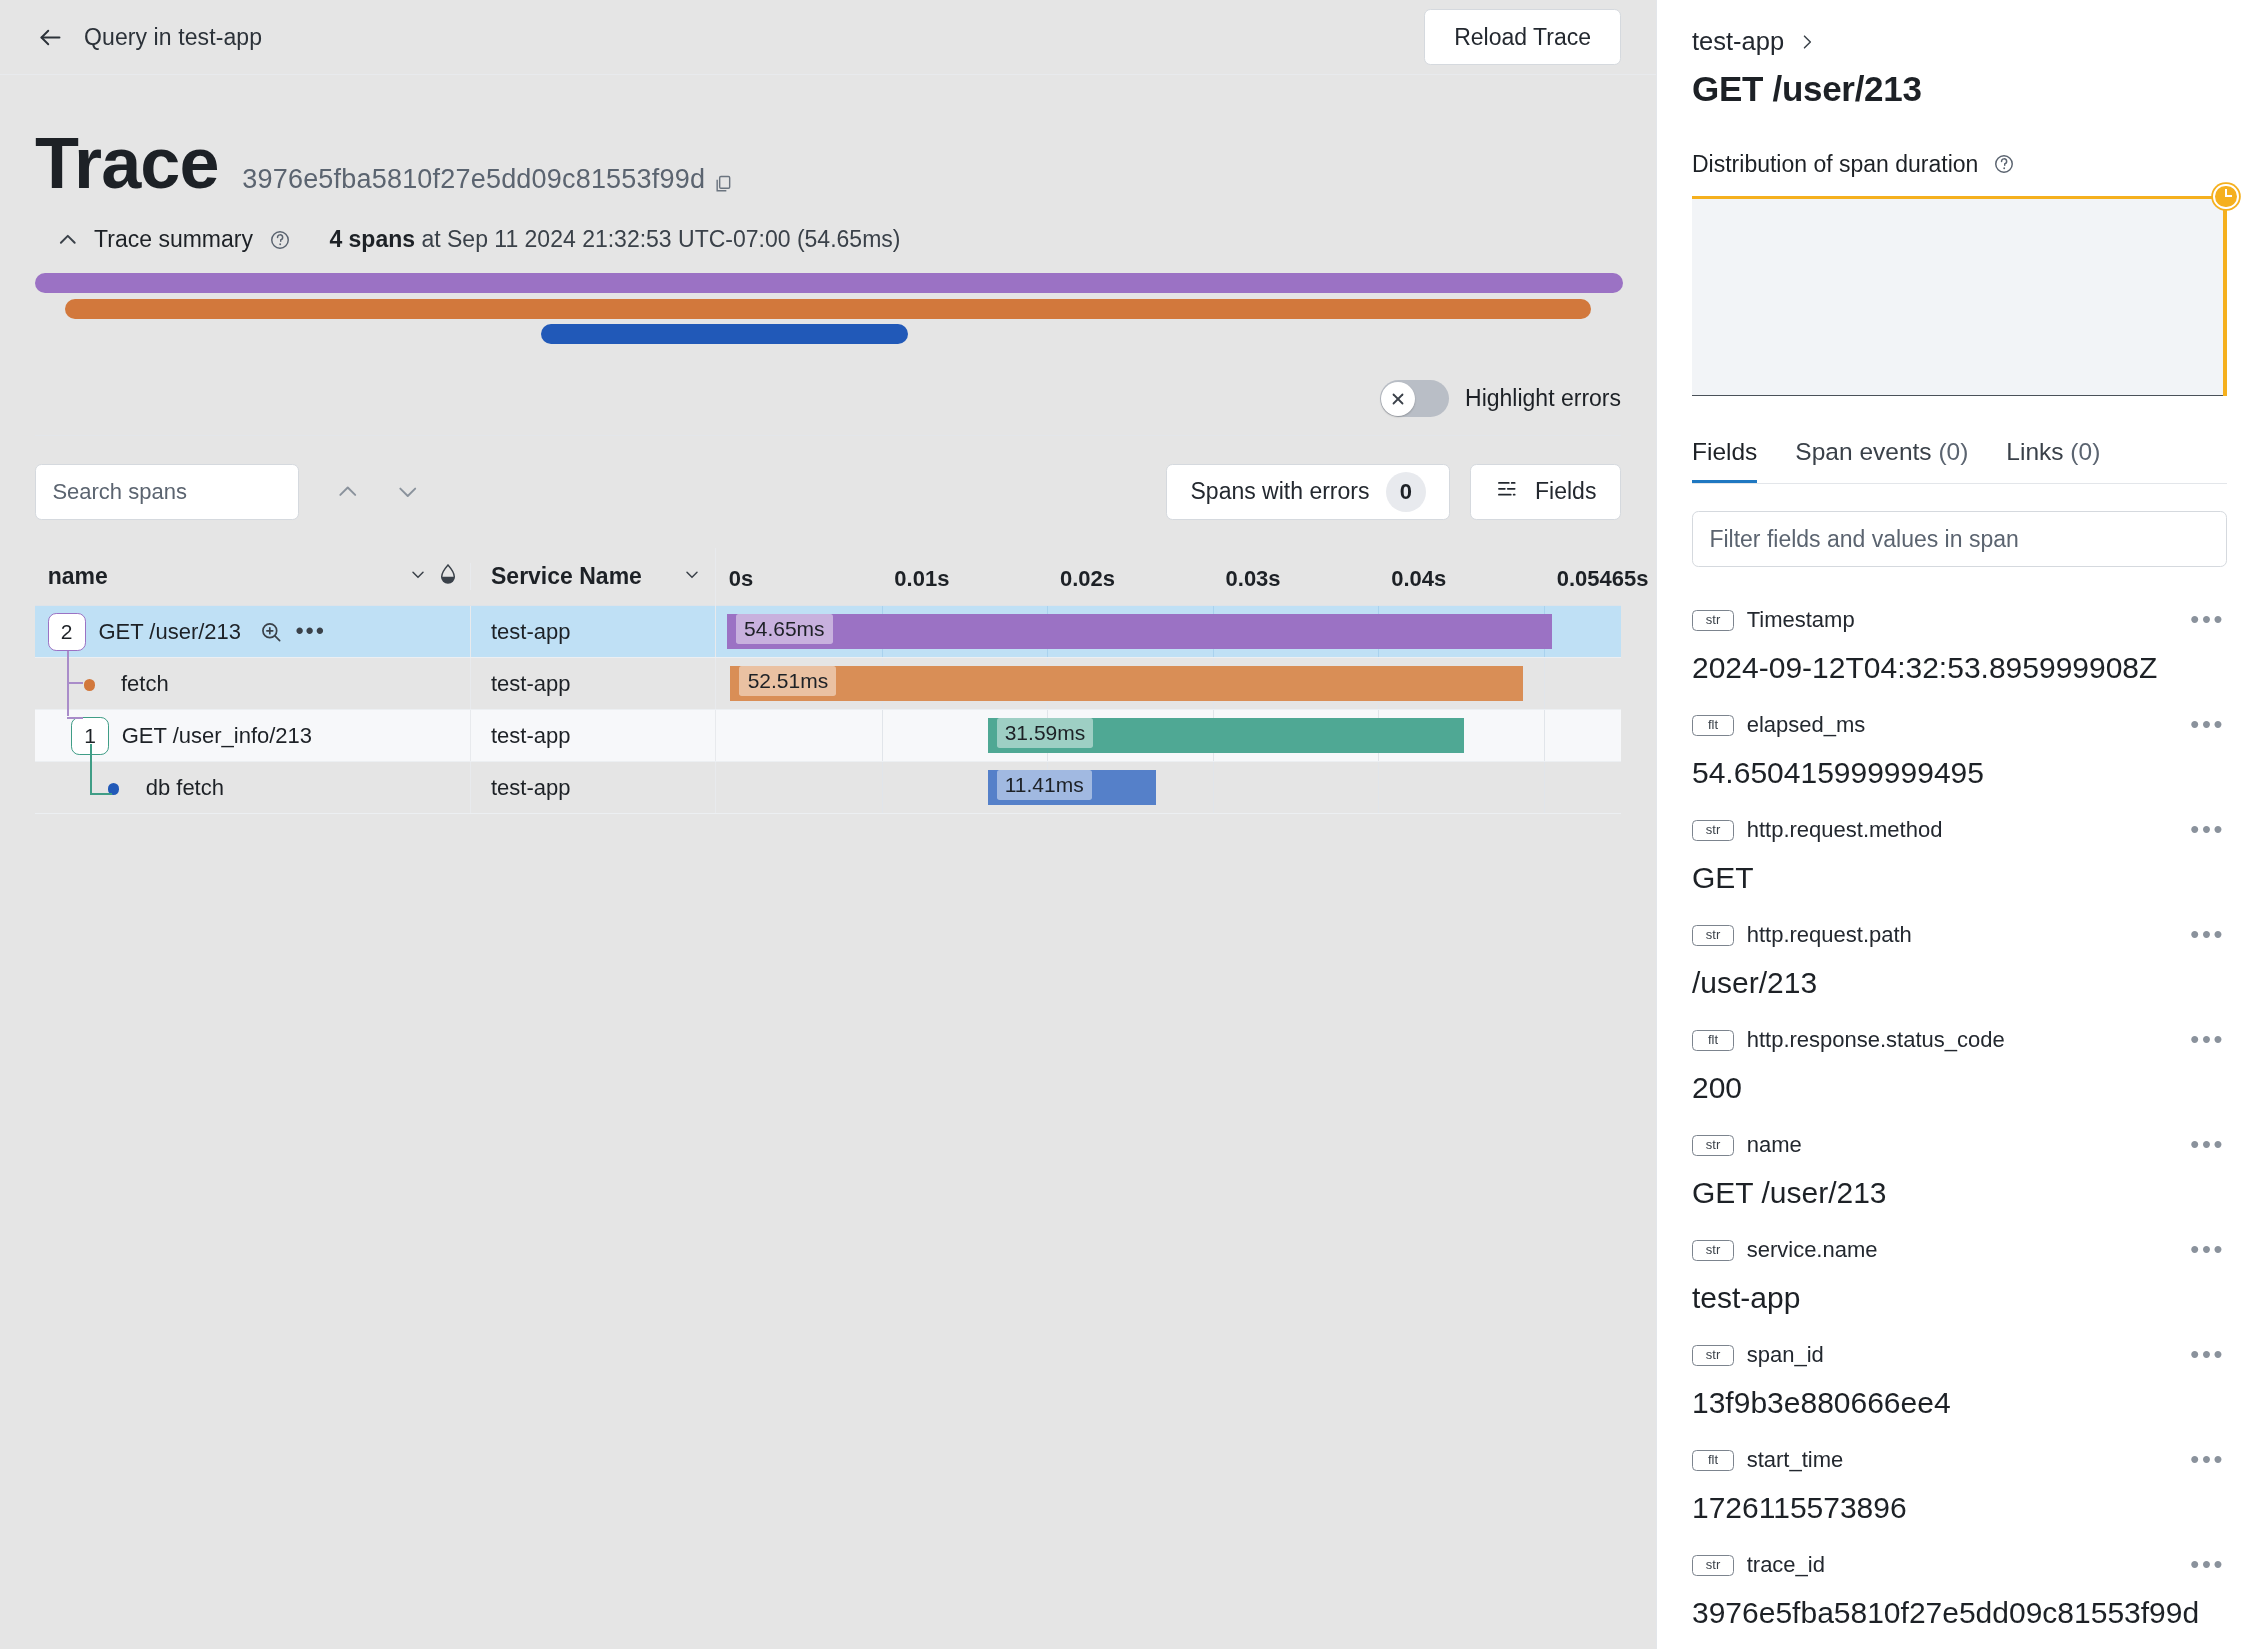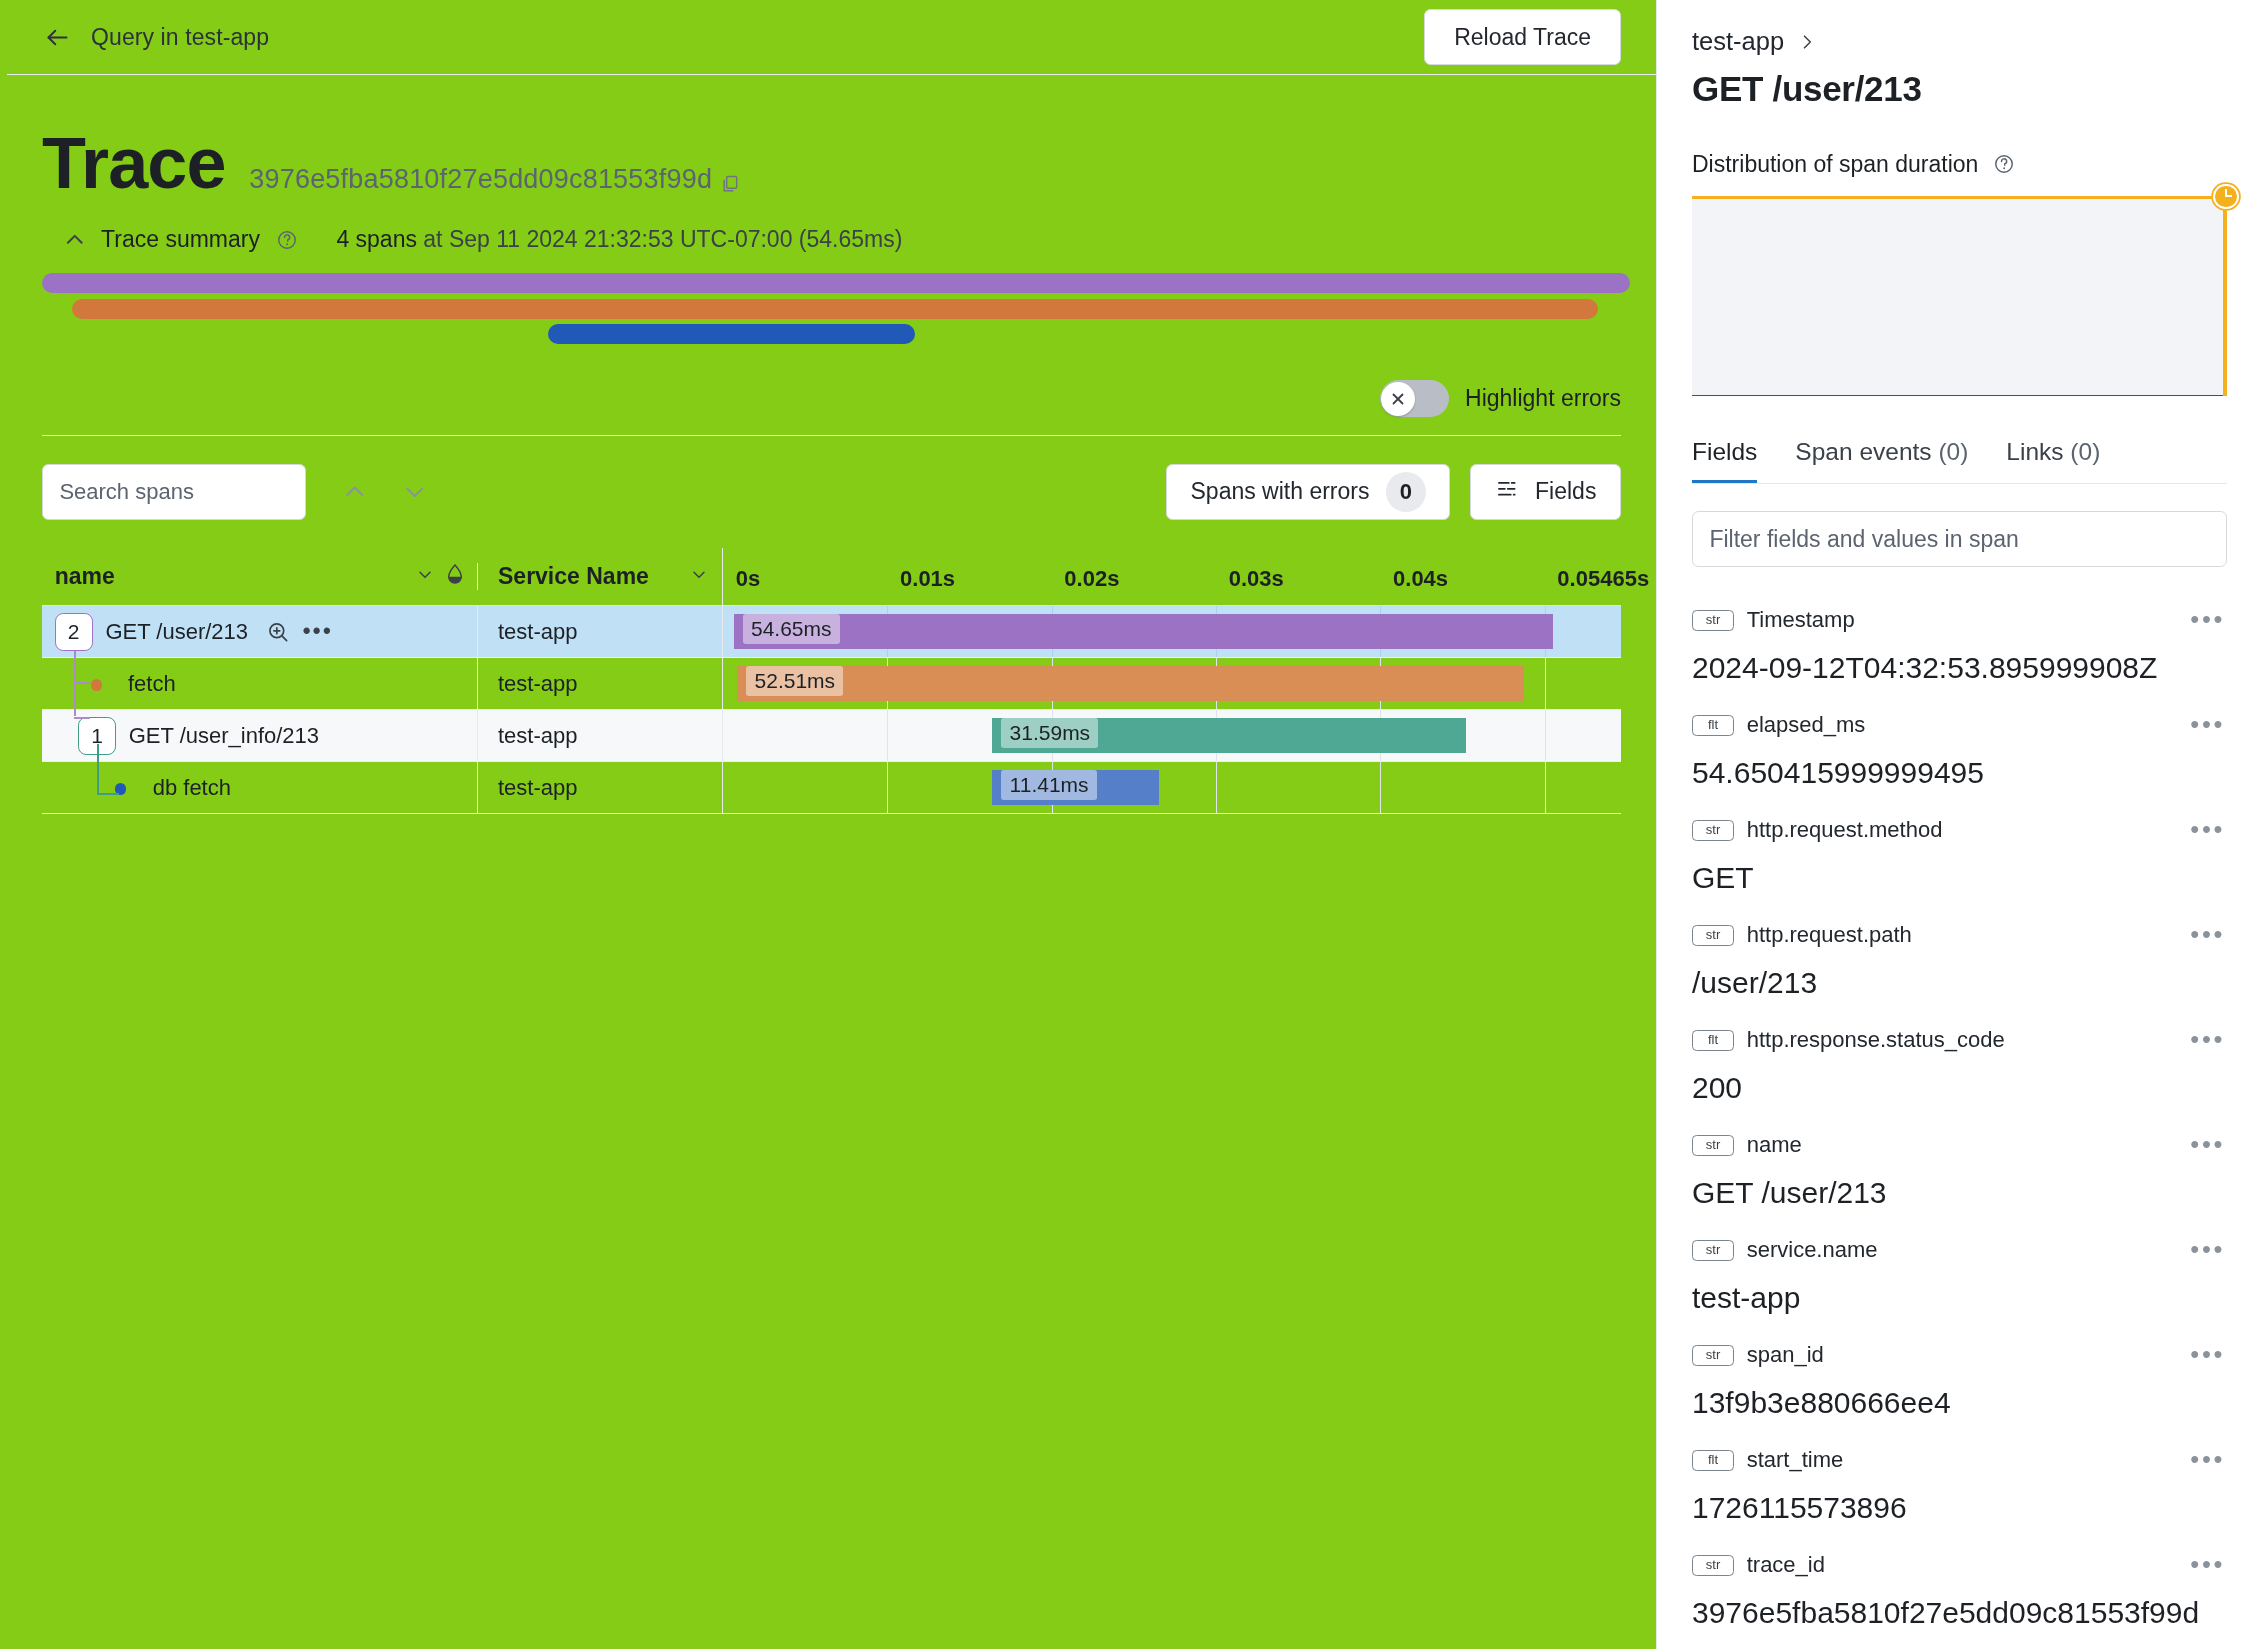--- a/index.html
+++ b/index.html
@@ -11,24 +11,23 @@
     color: #23282f;
     overflow: hidden;
   }
   .app { display: flex; width: 2264px; height: 1649px; }
 
   
   .main {
     width: 1657px;
     height: 1649px;
     position: relative;
-    background: #84cc16;
+    background: #e5e5e5;
     border-right: 1.8px solid #e3e6ea;
     flex: none;
-    padding-left: 7px;
   }
 
   
   .topbar {
     height: 75px;
     display: flex;
     align-items: center;
     justify-content: space-between;
     padding: 0 35px 0 35px;
     border-bottom: 0.9px solid #e8eaed;
@@ -67,21 +66,21 @@
 
   
   .summary-row {
     display: flex; align-items: center; gap: 14.5px;
     padding: 27px 0 0 56px;
   }
   .chev-up { display: inline-flex; color: #3a4149; cursor: pointer; }
   .summary-label { font-size: 23px; color: #1d2126; }
   .help-icon { display: inline-flex; color: #5b6470; cursor: pointer; margin-left: 1.8px; }
   .summary-meta { font-size: 23px; color: #3a4149; margin-left: 23.6px; }
-  .summary-meta b { font-weight: normal; color: #1d2126; }
+  .summary-meta b { font-weight: bold; color: #1d2126; }
 
   
   .minibars { position: relative; margin: 20px 0 0 0; height: 84px; }
   .minibar { position: absolute; height: 20px; border-radius: 10px; }
 
   
   .toggle-row {
     display: flex; align-items: center; justify-content: flex-end;
     gap: 16.4px;
     padding-right: 35px;

